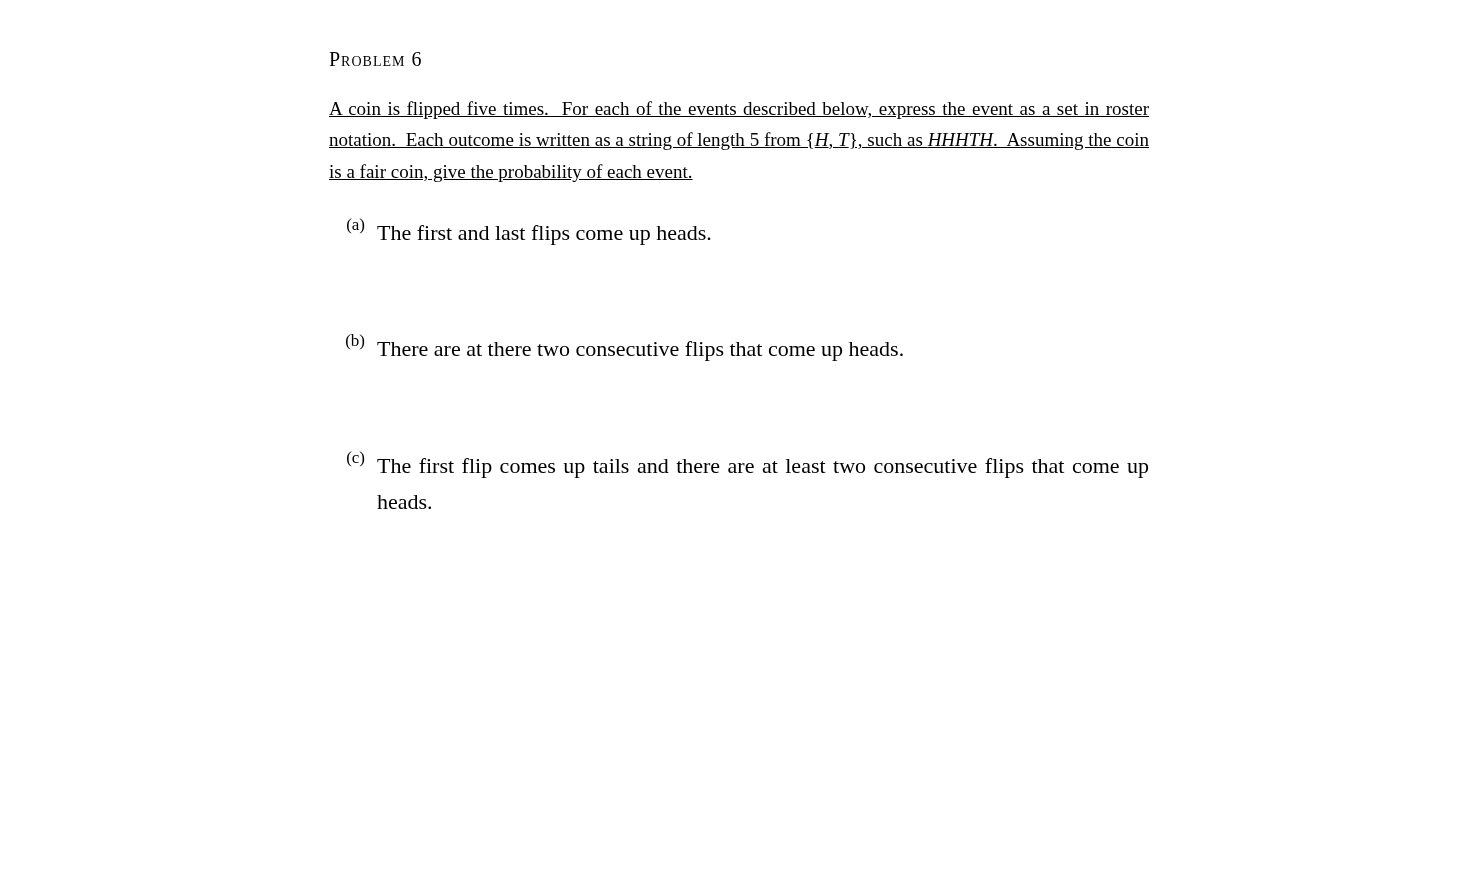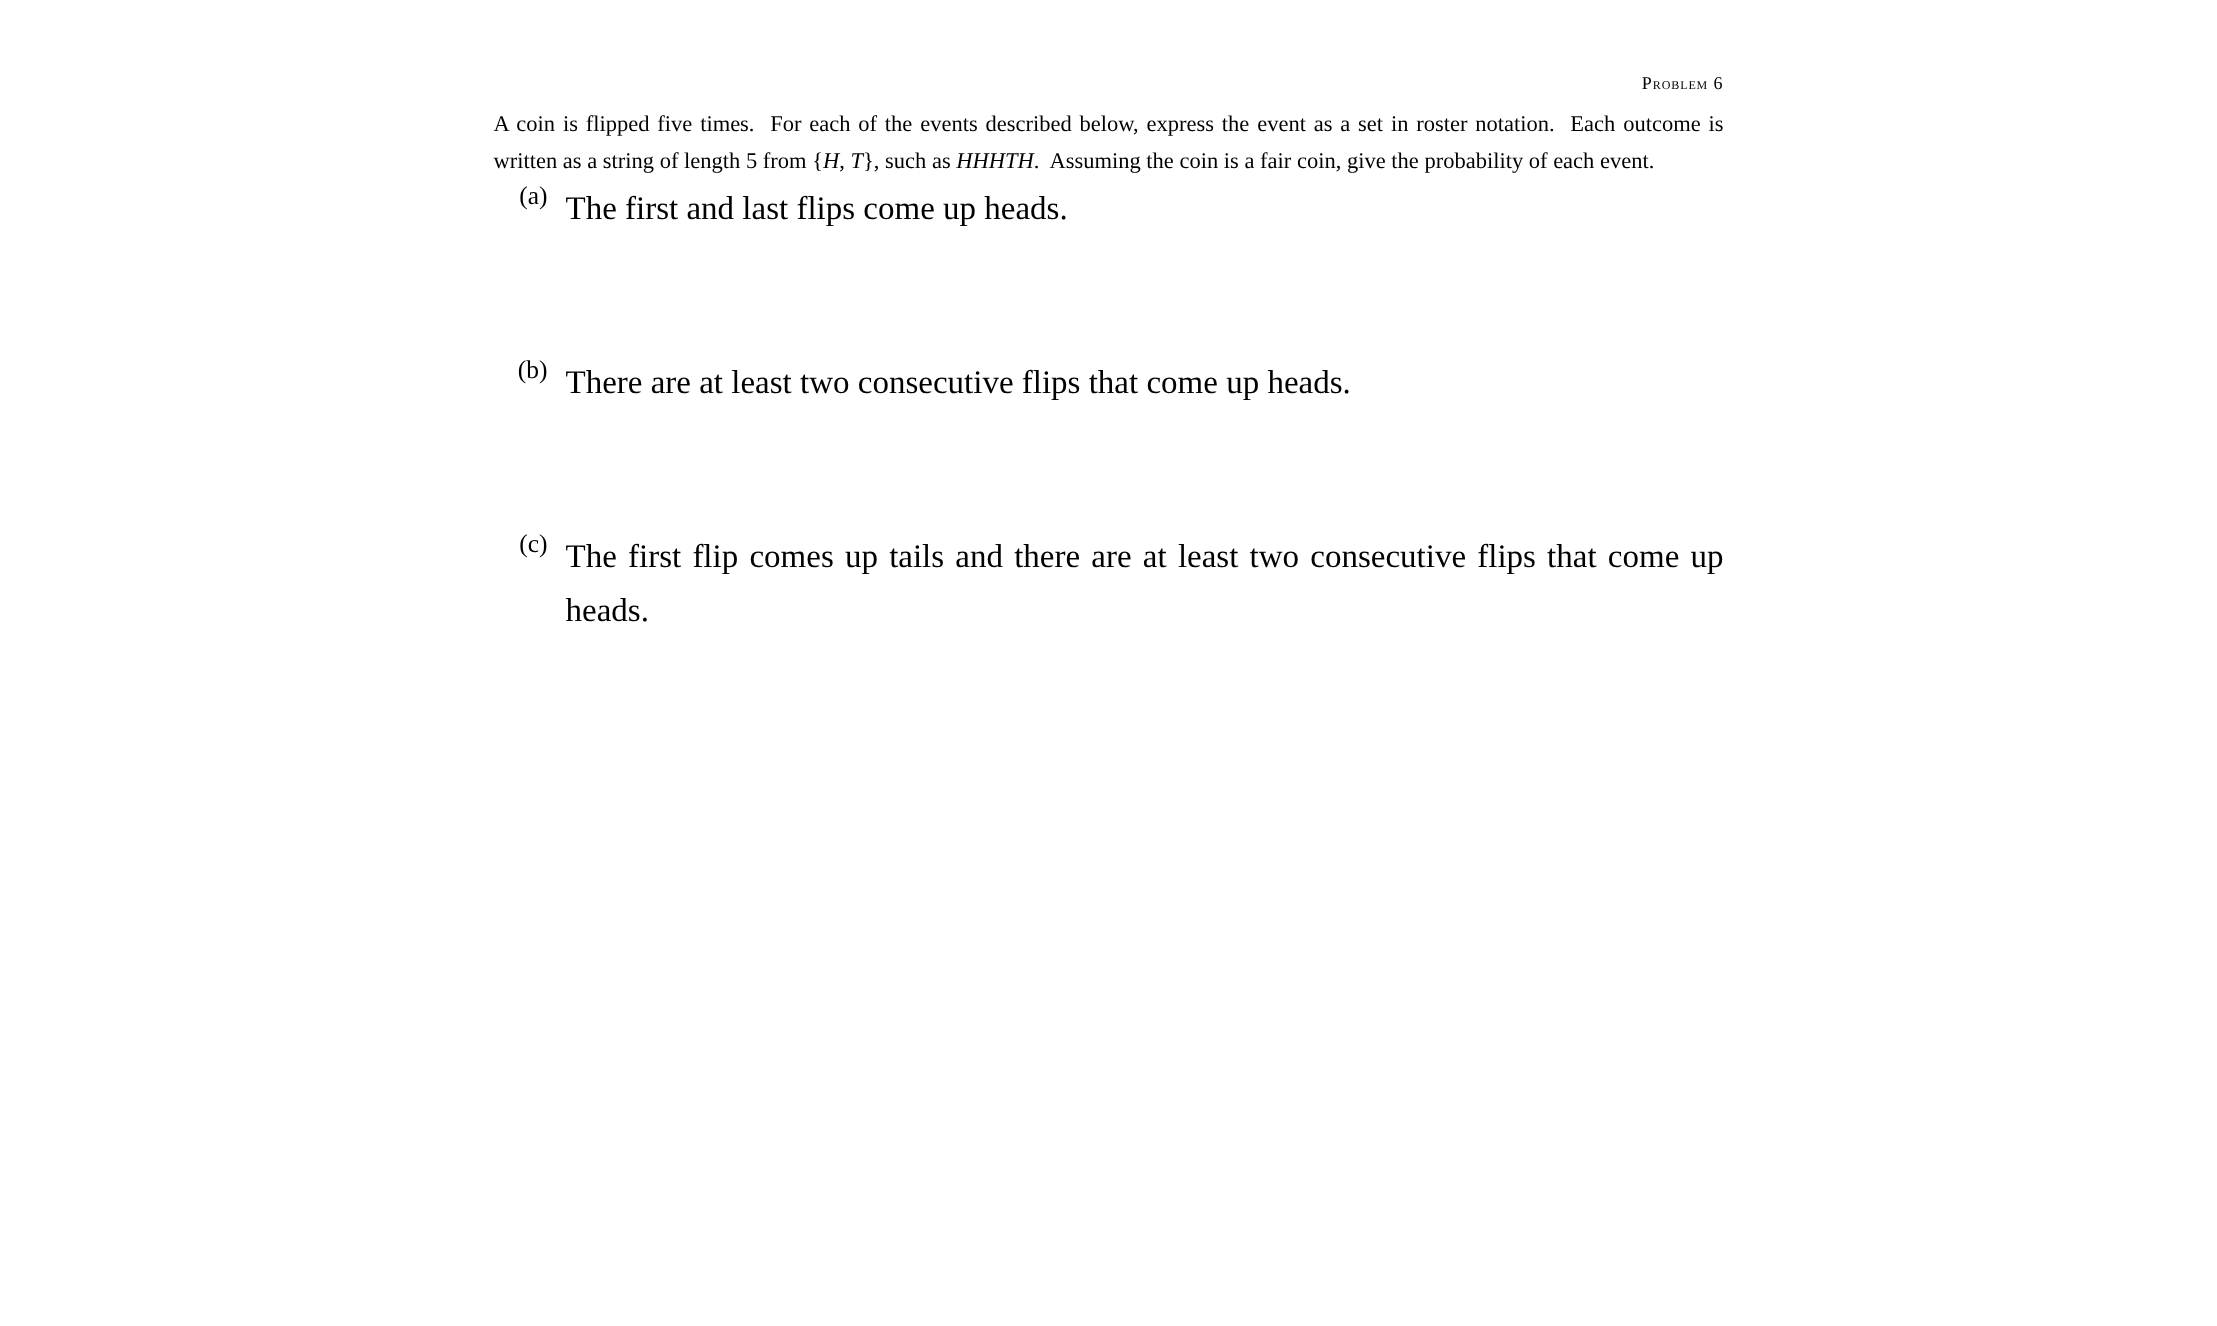--- a/index.html
+++ b/index.html
@@ -19,32 +19,34 @@
       justify-content: center;
       align-items: flex-start;
     }
 
     .page-container {
       width: 860px;
       padding: 48px 20px 48px 20px;
     }
 
     .problem-title {
-      text-align: right;
+      text-align: left;
       font-variant: small-caps;
-      font-size: 12px;
+      font-size: 20px;
       letter-spacing: 0.05em;
-      margin-bottom: 8px;
+      margin-bottom: 22px;
       font-weight: normal;
     }
 
     .problem-body {
       text-align: justify;
       line-height: 1.65;
-      font-size: 15px;
+      margin-bottom: 28px;
+      font-size: 19px;
+      text-decoration: underline;
     }
 
     .problem-body em,
     .math-italic {
       font-style: italic;
     }
 
     .parts-list {
       list-style: none;
       padding: 0;
@@ -90,21 +92,21 @@
     from {<em>H</em>,&nbsp;<em>T</em>}, such as <em>HHHTH</em>.&nbsp; Assuming the coin is a fair coin, give the proba­bility of each event.
   </p>
 
   <ul class="parts-list">
     <li class="part-item">
       <span class="part-label">(a)</span>
       <span class="part-text">The first and last flips come up heads.</span>
     </li>
     <li class="part-item">
       <span class="part-label">(b)</span>
-      <span class="part-text">There are at least two consecutive flips that come up heads.</span>
+      <span class="part-text">There are at there two consecutive flips that come up heads.</span>
     </li>
     <li class="part-item">
       <span class="part-label">(c)</span>
       <span class="part-text">The first flip comes up tails and there are at least two consecutive flips that come up heads.</span>
     </li>
   </ul>
 
 </div>
 
 </body></html>

